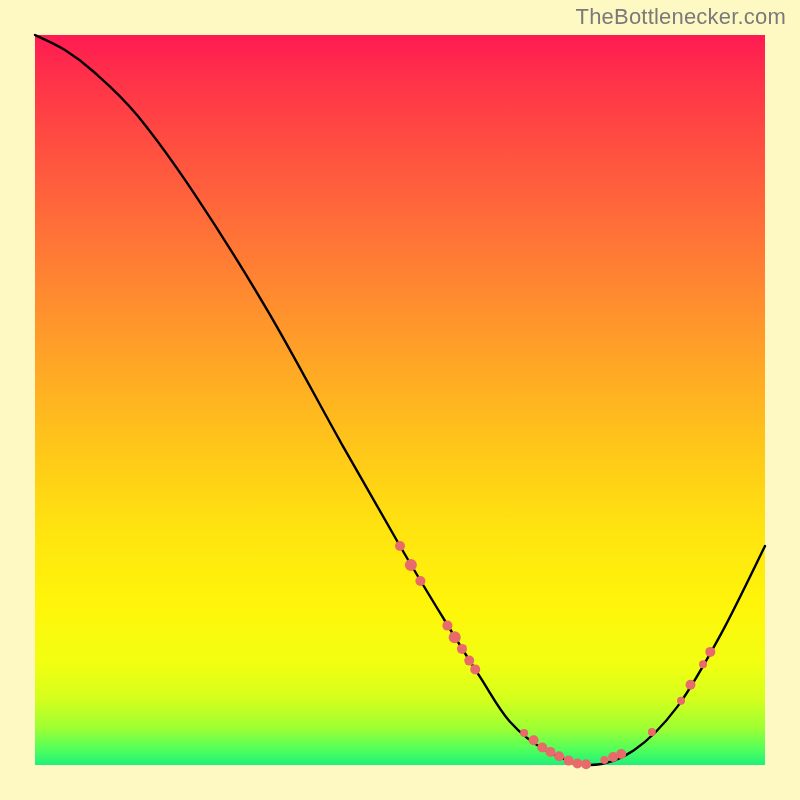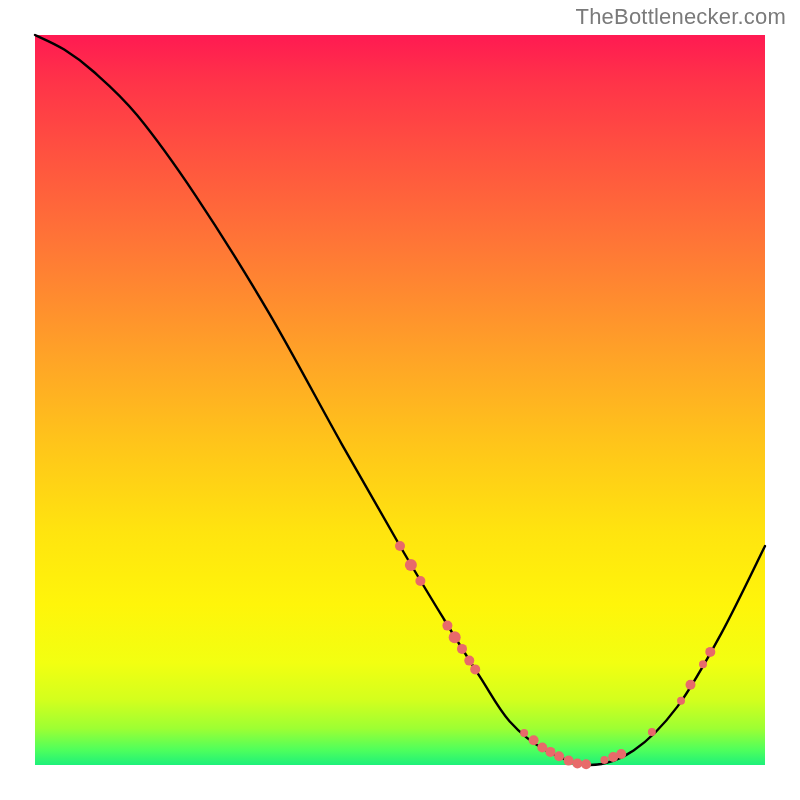--- a/index.html
+++ b/index.html
@@ -8,21 +8,21 @@
     width: 800px;
     height: 800px;
     background: #000;
     font-family: Arial, Helvetica, sans-serif;
     overflow: hidden;
   }
   .frame {
     position: relative;
     width: 800px;
     height: 800px;
-    background: #ffffff;
+    background: #fef9c3;
   }
   .attribution {
     position: absolute;
     top: 4px;
     right: 14px;
     color: #7a7a7a;
     font-size: 22px;
     font-weight: 500;
     letter-spacing: 0.2px;
   }

